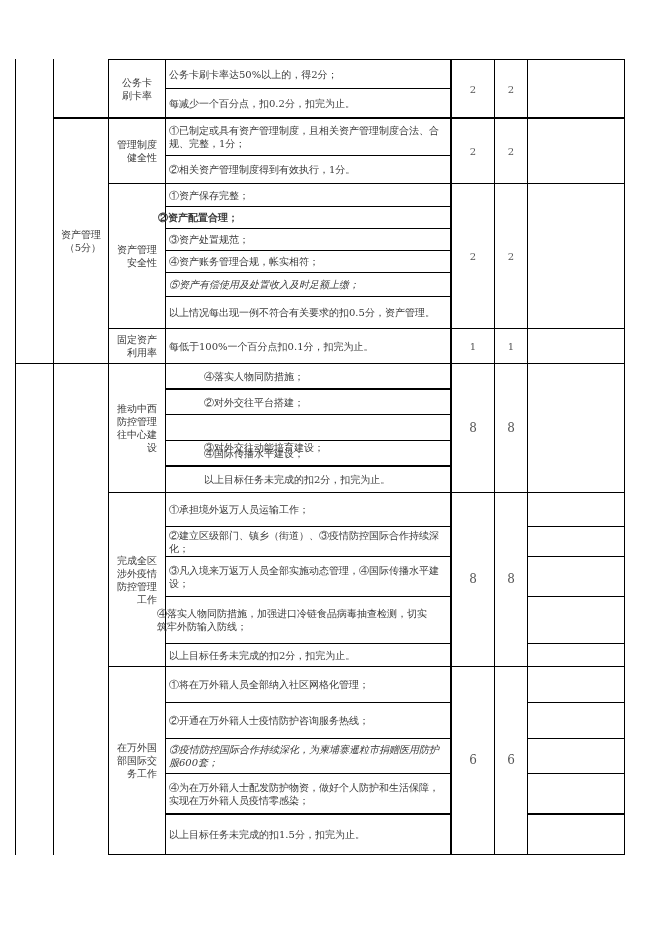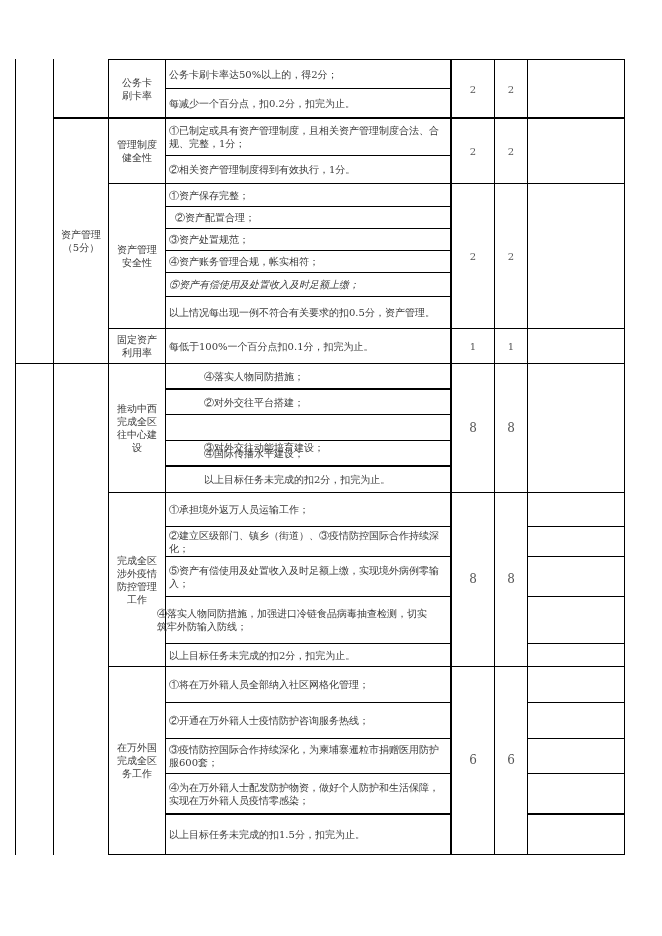--- a/index.html
+++ b/index.html
@@ -5,21 +5,21 @@
   html, body { margin: 0; padding: 0; background: #ffffff; }
   body { width: 662px; height: 936px; position: relative; overflow: hidden;
          font-family: "DejaVu Serif", "Liberation Serif", serif; color: #333; }
   .ln { position: absolute; background: #000; }
   .cell { position: absolute; display: flex; align-items: center; box-sizing: border-box;
           font-size: 10px; line-height: 13px; color: #3a3a3a; }
   .center { justify-content: center; text-align: center; }
   .desc { padding-left: 3px; padding-right: 10px; }
   .indent { padding-left: 38px; }
   .num { justify-content: center; font-size: 10px; color: #555; }
-  .cat { white-space: pre-line; }
+  .cat { white-space: pre-line; text-align: right; }
 </style>
 </head>
 <body>
 
 <div>
 
   <div class="ln" style="left:15px;top:59px;width:1px;height:796px;"></div>
   <div class="ln" style="left:53px;top:59px;width:1px;height:796px;"></div>
   <div class="ln" style="left:108px;top:59px;width:1px;height:796px;"></div>
   <div class="ln" style="left:165px;top:59px;width:1px;height:796px;"></div>
@@ -90,62 +90,62 @@
   <div class="cell center cat" style="left:109px;top:119px;width:56px;height:64px;">管理制度
 健全性</div>
   <div class="cell desc" style="left:166px;top:119px;width:284px;height:36px;">①已制定或具有资产管理制度，且相关资产管理制度合法、合规、完整，1分；</div>
   <div class="cell desc" style="left:166px;top:156px;width:284px;height:27px;">②相关资产管理制度得到有效执行，1分。</div>
   <div class="cell num" style="left:452px;top:119px;width:42px;height:64px;">2</div>
   <div class="cell num" style="left:495px;top:119px;width:32px;height:64px;">2</div>
 
   <div class="cell center cat" style="left:109px;top:184px;width:56px;height:144px;">资产管理
 安全性</div>
   <div class="cell desc" style="left:166px;top:184px;width:284px;height:22px;">①资产保存完整；</div>
-  <div class="cell desc" style="left:172px;top:207px;width:284px;height:21px;">②资产配置合理；</div>
+  <div class="cell desc" style="left:155px;top:207px;width:284px;height:21px;font-weight:bold;">②资产配置合理；</div>
   <div class="cell desc" style="left:166px;top:229px;width:284px;height:21px;">③资产处置规范；</div>
   <div class="cell desc" style="left:166px;top:251px;width:284px;height:21px;">④资产账务管理合规，帐实相符；</div>
   <div class="cell desc" style="left:166px;top:273px;width:284px;height:23px;font-style:italic;">⑤资产有偿使用及处置收入及时足额上缴；</div>
   <div class="cell desc" style="left:166px;top:297px;width:284px;height:31px;">以上情况每出现一例不符合有关要求的扣0.5分，资产管理。</div>
   <div class="cell num" style="left:452px;top:184px;width:42px;height:144px;">2</div>
   <div class="cell num" style="left:495px;top:184px;width:32px;height:144px;">2</div>
 
   <div class="cell center cat" style="left:109px;top:329px;width:56px;height:34px;">固定资产
 利用率</div>
   <div class="cell desc" style="left:166px;top:329px;width:284px;height:34px;">每低于100%一个百分点扣0.1分，扣完为止。</div>
   <div class="cell num" style="left:452px;top:329px;width:42px;height:34px;">1</div>
   <div class="cell num" style="left:495px;top:329px;width:32px;height:34px;">1</div>
 
   <div class="cell center cat" style="left:109px;top:364px;width:56px;height:128px;">推动中西
-完成全区
+防控管理
 往中心建
 设</div>
   <div class="cell desc indent" style="left:166px;top:364px;width:284px;height:24px;">④落实人物同防措施；</div>
   <div class="cell desc indent" style="left:166px;top:390px;width:284px;height:24px;">②对外交往平台搭建；</div>
   <div class="cell desc indent" style="left:166px;top:435px;width:284px;height:25px;">③对外交往动能培育建设；</div>
   <div class="cell desc indent" style="left:166px;top:441px;width:284px;height:24px;">④国际传播水平建设；</div>
   <div class="cell desc indent" style="left:166px;top:467px;width:284px;height:25px;">以上目标任务未完成的扣2分，扣完为止。</div>
   <div class="cell num" style="left:452px;top:364px;width:42px;height:128px;font-size:12px;">8</div>
   <div class="cell num" style="left:495px;top:364px;width:32px;height:128px;font-size:12px;">8</div>
 
   <div class="cell center cat" style="left:109px;top:493px;width:56px;height:173px;">完成全区
 涉外疫情
 防控管理
 工作</div>
   <div class="cell desc" style="left:166px;top:493px;width:284px;height:33px;">①承担境外返万人员运输工作；</div>
   <div class="cell desc" style="left:166px;top:527px;width:284px;height:29px;">②建立区级部门、镇乡（街道）、③疫情防控国际合作持续深化；</div>
-  <div class="cell desc" style="left:166px;top:557px;width:284px;height:39px;">⑤资产有偿使用及处置收入及时足额上缴，实现境外病例零输入；</div>
+  <div class="cell desc" style="left:166px;top:557px;width:284px;height:39px;">③凡入境来万返万人员全部实施动态管理，④国际传播水平建设；</div>
   <div class="cell desc" style="left:154px;top:597px;width:284px;height:46px;">④落实人物同防措施，加强进口冷链食品病毒抽查检测，切实筑牢外防输入防线；</div>
   <div class="cell desc" style="left:166px;top:644px;width:284px;height:22px;">以上目标任务未完成的扣2分，扣完为止。</div>
   <div class="cell num" style="left:452px;top:493px;width:42px;height:173px;font-size:12px;">8</div>
   <div class="cell num" style="left:495px;top:493px;width:32px;height:173px;font-size:12px;">8</div>
 
   <div class="cell center cat" style="left:109px;top:667px;width:56px;height:187px;">在万外国
-完成全区
+部国际交
 务工作</div>
   <div class="cell desc" style="left:166px;top:667px;width:284px;height:35px;">①将在万外籍人员全部纳入社区网格化管理；</div>
   <div class="cell desc" style="left:166px;top:703px;width:284px;height:35px;">②开通在万外籍人士疫情防护咨询服务热线；</div>
-  <div class="cell desc" style="left:166px;top:739px;width:284px;height:34px;">③疫情防控国际合作持续深化，为柬埔寨暹粒市捐赠医用防护服600套；</div>
+  <div class="cell desc" style="left:166px;top:739px;width:284px;height:34px;font-style:italic;">③疫情防控国际合作持续深化，为柬埔寨暹粒市捐赠医用防护服600套；</div>
   <div class="cell desc" style="left:166px;top:774px;width:284px;height:39px;">④为在万外籍人士配发防护物资，做好个人防护和生活保障，实现在万外籍人员疫情零感染；</div>
   <div class="cell desc" style="left:166px;top:815px;width:284px;height:39px;">以上目标任务未完成的扣1.5分，扣完为止。</div>
   <div class="cell num" style="left:452px;top:667px;width:42px;height:187px;font-size:12px;">6</div>
   <div class="cell num" style="left:495px;top:667px;width:32px;height:187px;font-size:12px;">6</div>
 
 </div>
 
 </body></html>

